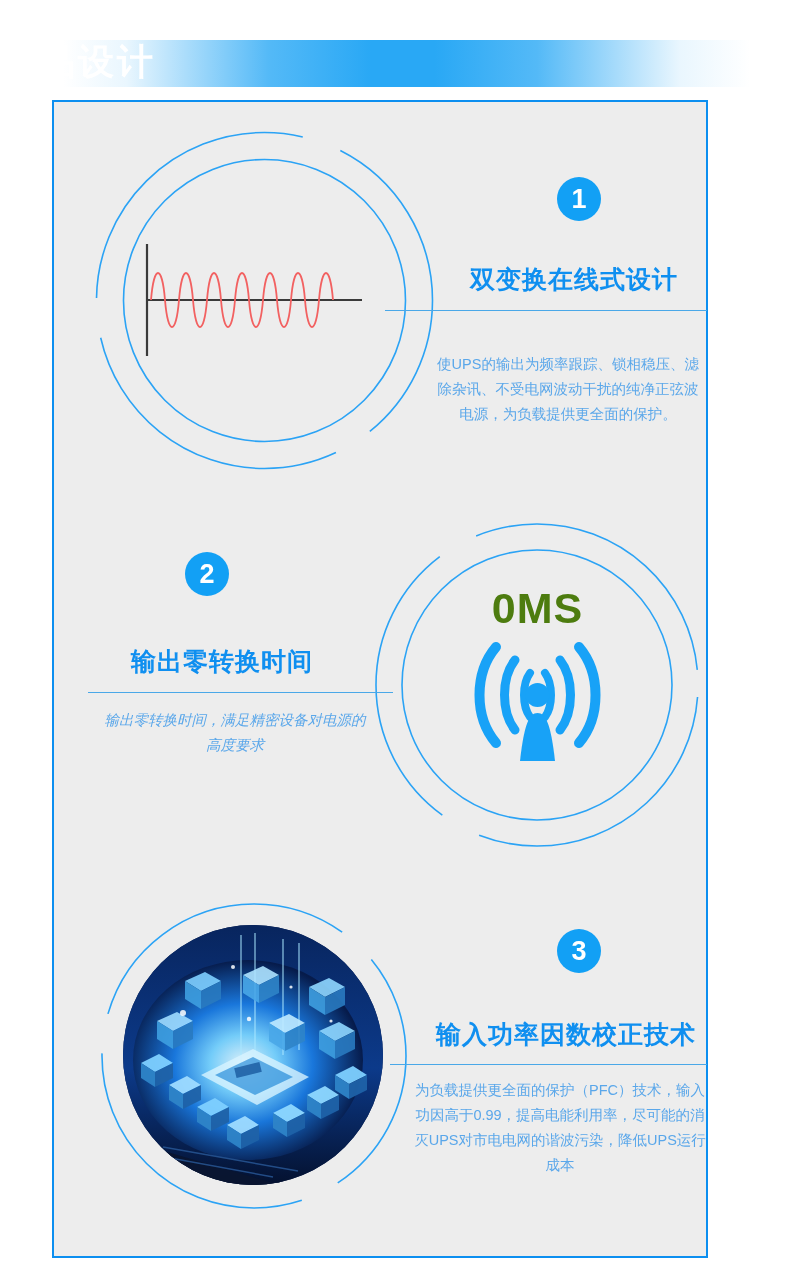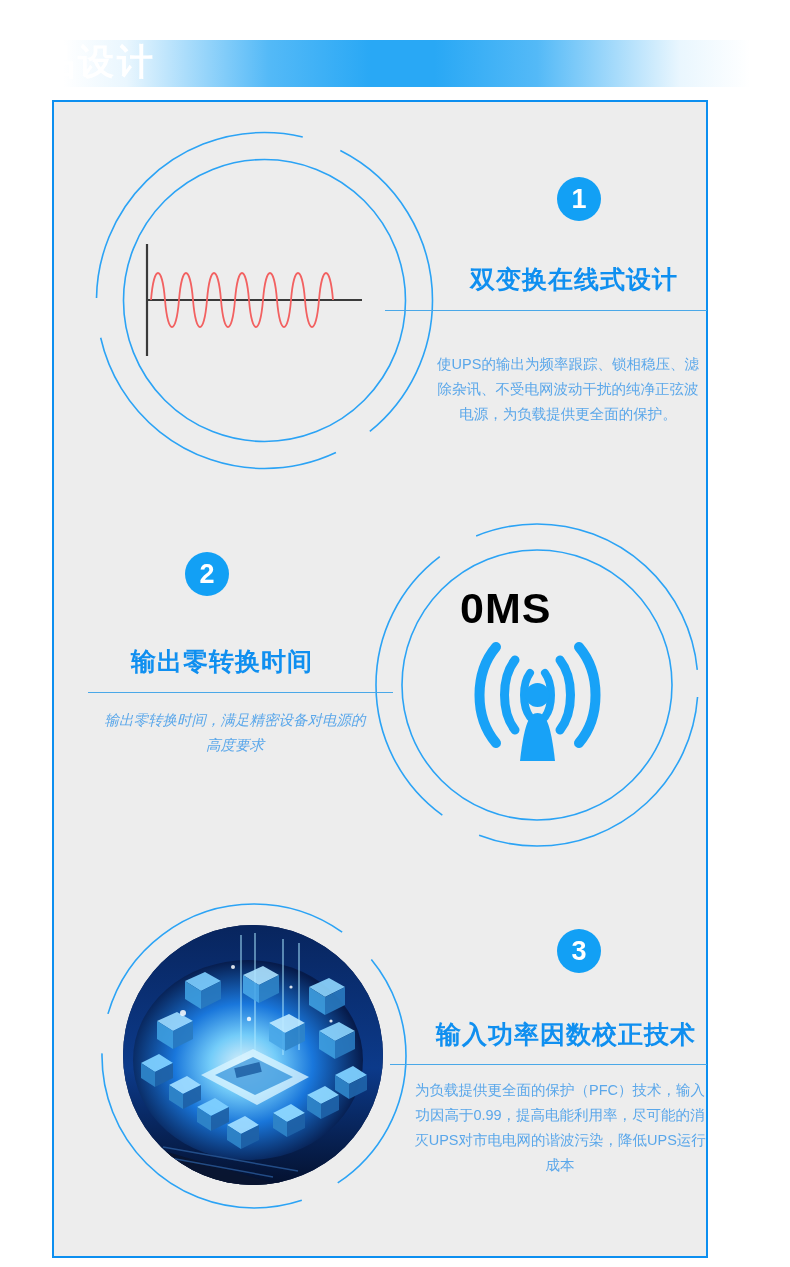--- a/index.html
+++ b/index.html
@@ -117,23 +117,24 @@
     top: 585px;
     width: 155px;
     height: 200px;
     z-index: 3;
   }
   .oms-label {
     position: absolute;
     left: 0;
     top: 0;
     width: 155px;
+    text-align: center;
     font-size: 43px;
     font-weight: bold;
-    color: #000000;
+    color: #4d7c0f;
     line-height: 46px;
     letter-spacing: 1px;
   }
 
   
   .chip-photo {
     position: absolute;
     left: 123px;
     top: 925px;
     width: 260px;

